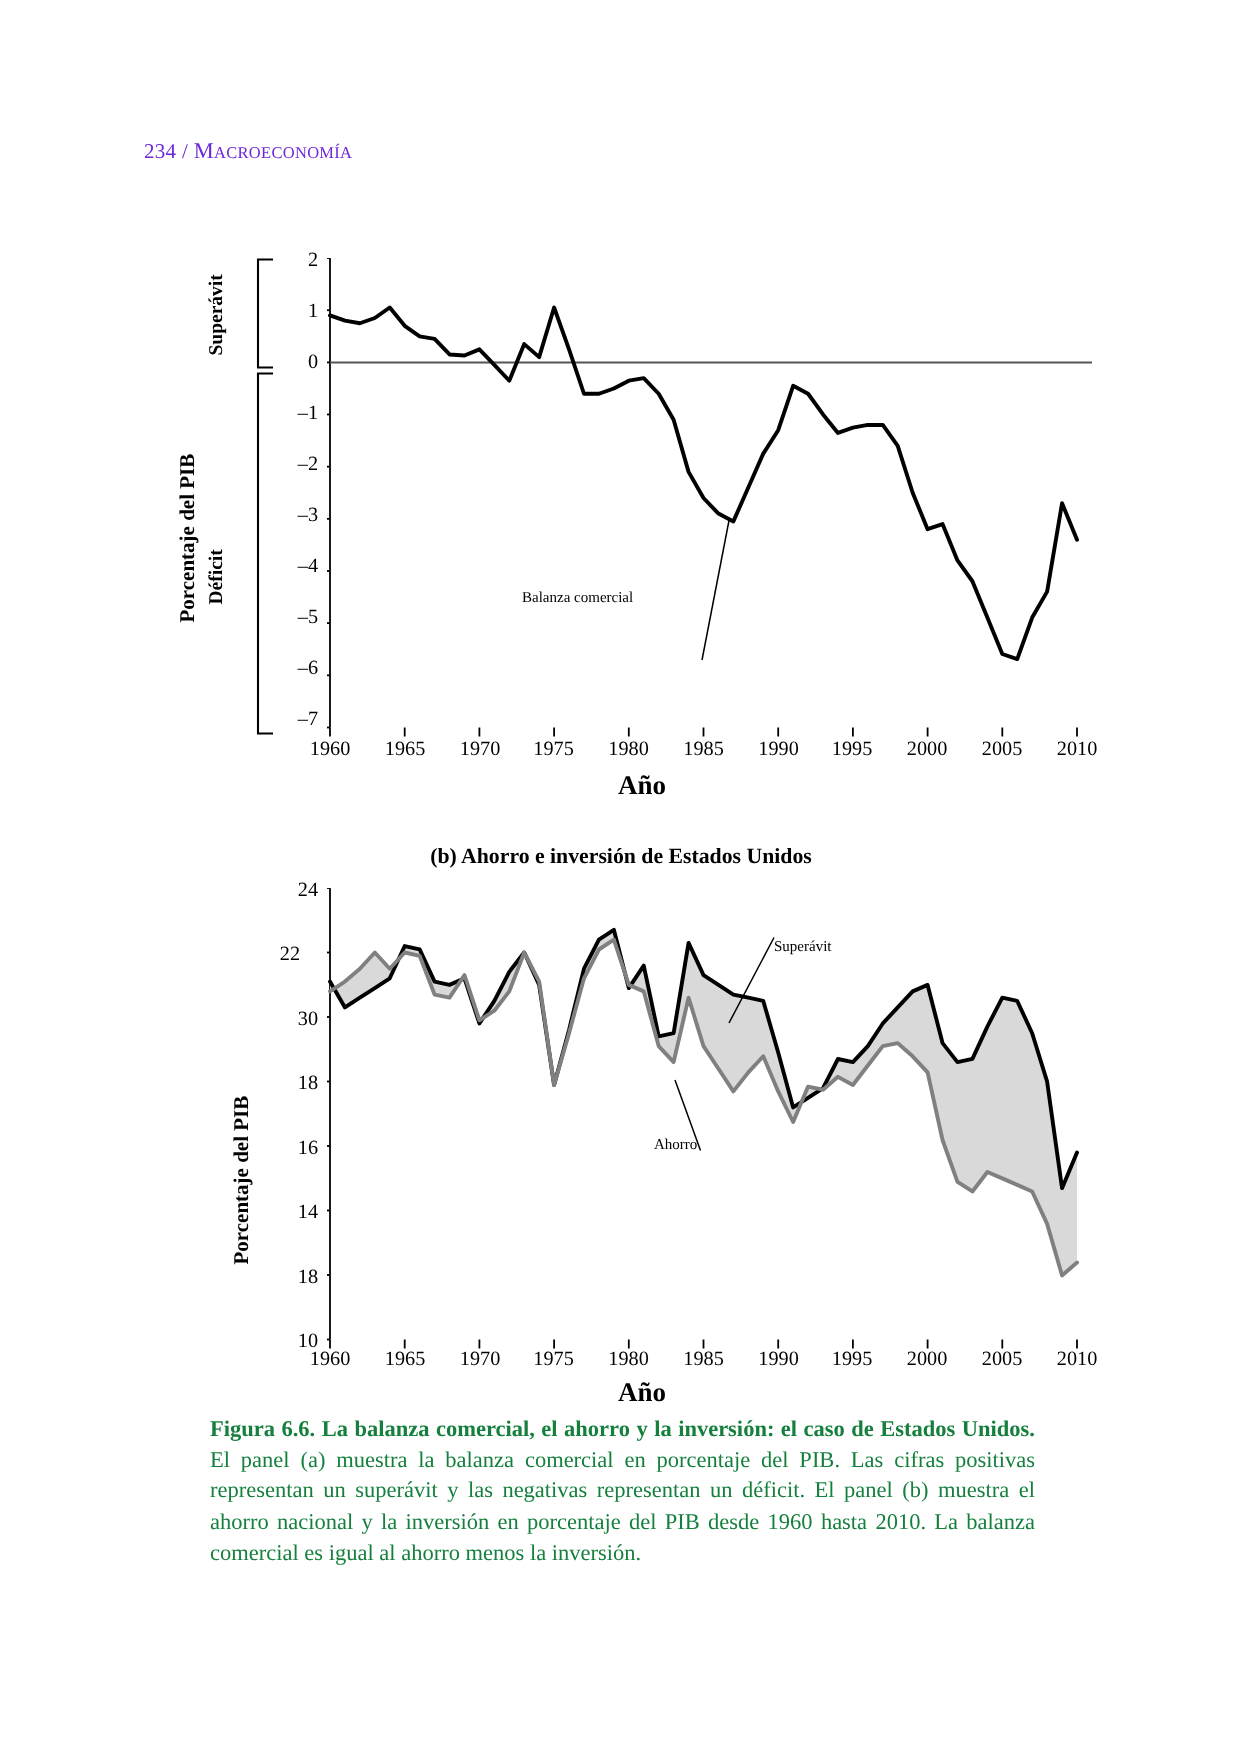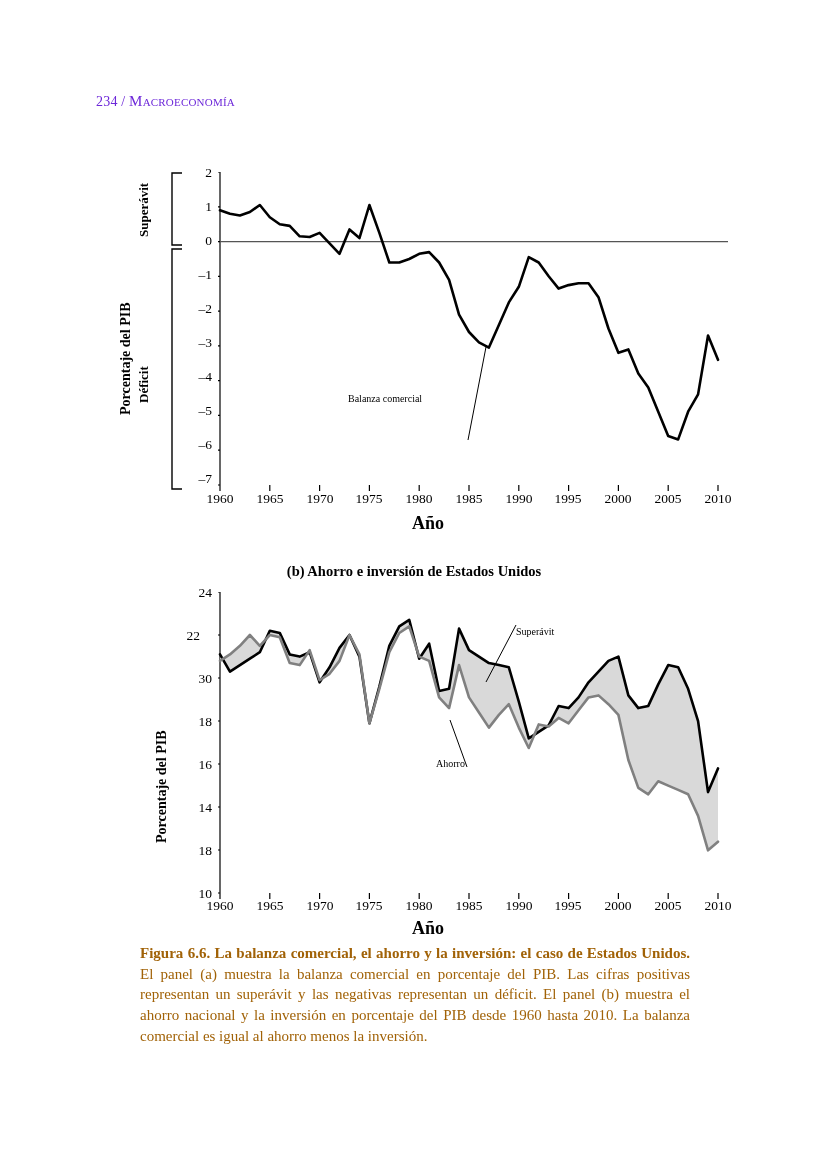--- a/index.html
+++ b/index.html
@@ -112,21 +112,21 @@
 
   
   .caption {
     position: absolute;
     left: 140px;
     top: 943px;
     width: 550px;
     font-family: "Liberation Serif", serif;
     font-size: 15px;
     line-height: 1.38;
-    color: #a16207;
+    color: #15803d;
     text-align: justify;
   }
   .caption b { font-weight: bold; }
   .source {
     position: absolute;
     left: 140px;
     top: 1050px;
     width: 550px;
     font-family: "Liberation Serif", serif;
     font-size: 15px;

